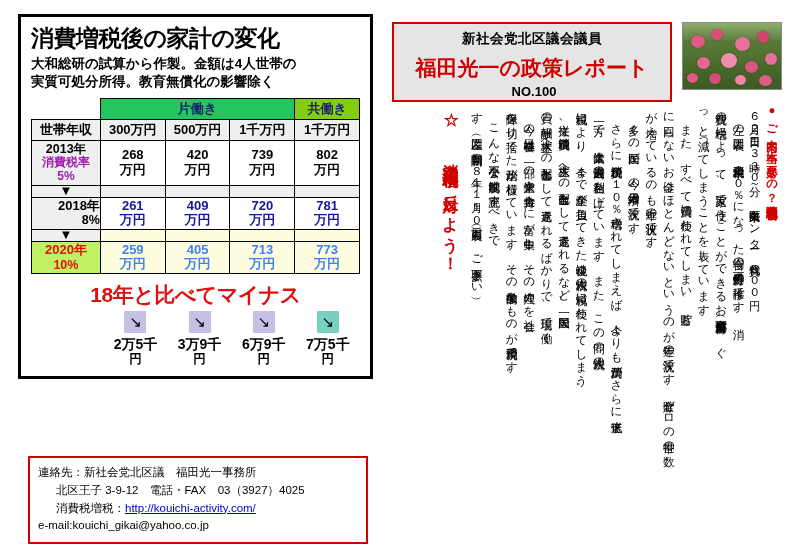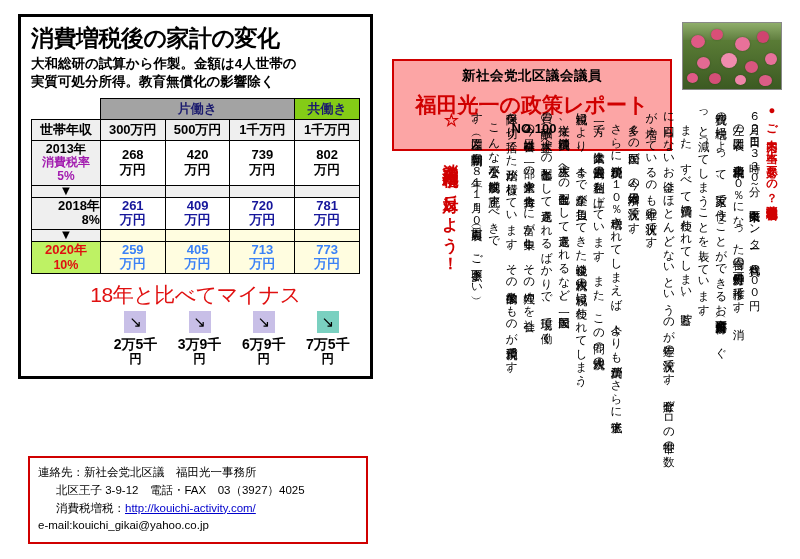--- a/index.html
+++ b/index.html
@@ -53,21 +53,21 @@
     table-layout: fixed;
   }
   table.taxtable td, table.taxtable th {
     border: 1px solid #000;
     text-align: center;
     vertical-align: middle;
     font-size: 13px;
     padding: 1px 0;
   }
   .hdr-katahataraki {
-    background: #a3a3a3;
+    background: #22c55e;
     font-weight: bold;
     font-size: 15px;
     color: #1a1a6e;
     padding: 2px 0;
   }
   .hdr-tomobataraki {
     background: #84cc16;
     font-weight: bold;
     font-size: 15px;
     color: #1a1a6e;
@@ -121,21 +121,21 @@
     border-top: none !important;
     border-bottom: none !important;
     height: 9px;
     line-height: 8px;
     font-size: 11px;
   }
   .arrowcell.yellow { background: #fffde0; }
   .minus-line {
     text-align: center;
     color: #e01010;
-    font-weight: normal;
+    font-weight: bold;
     font-size: 21px;
     margin: 7px 0 2px 0;
     letter-spacing: -0.5px;
   }
   .arrow-row {
     display: flex;
     width: 100%;
     margin-top: 2px;
   }
   .arrow-row .spacer { width: 22%; }
@@ -183,24 +183,23 @@
   .contact-center { }
 
   
   .header-box {
     position: absolute;
     left: 392px;
     top: 22px;
     width: 280px;
     border: 2.5px solid #d00000;
     box-sizing: border-box;
-    padding: 6px 6px 12px 6px;
+    padding: 6px 6px 0 6px;
     text-align: center;
-    background: #fca5a5;
-    margin-top: 37px;
+    background: #e5e5e5;
   }
   .header-box .party {
     font-size: 13.5px;
     font-weight: bold;
     letter-spacing: 0.5px;
     margin-bottom: 6px;
   }
   .header-box .title {
     font-size: 21px;
     font-weight: bold;

